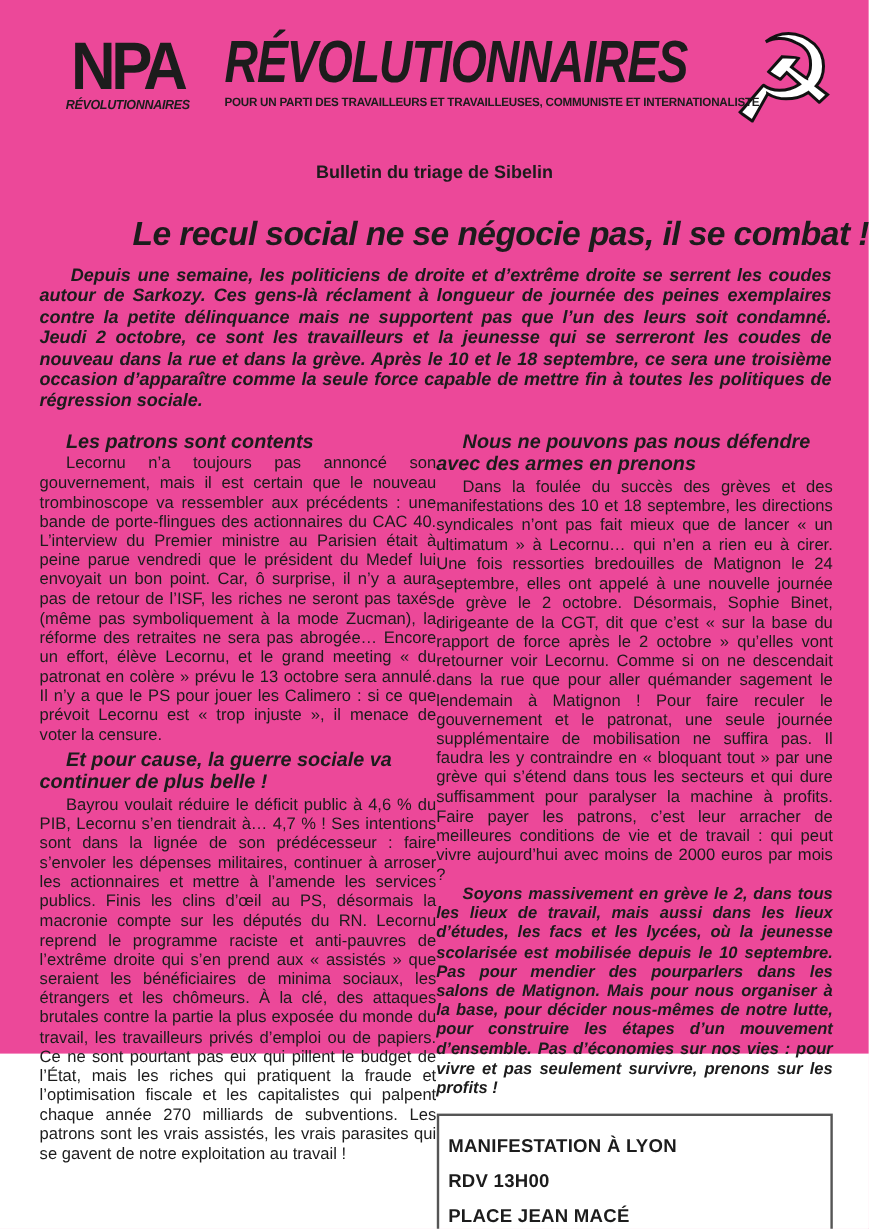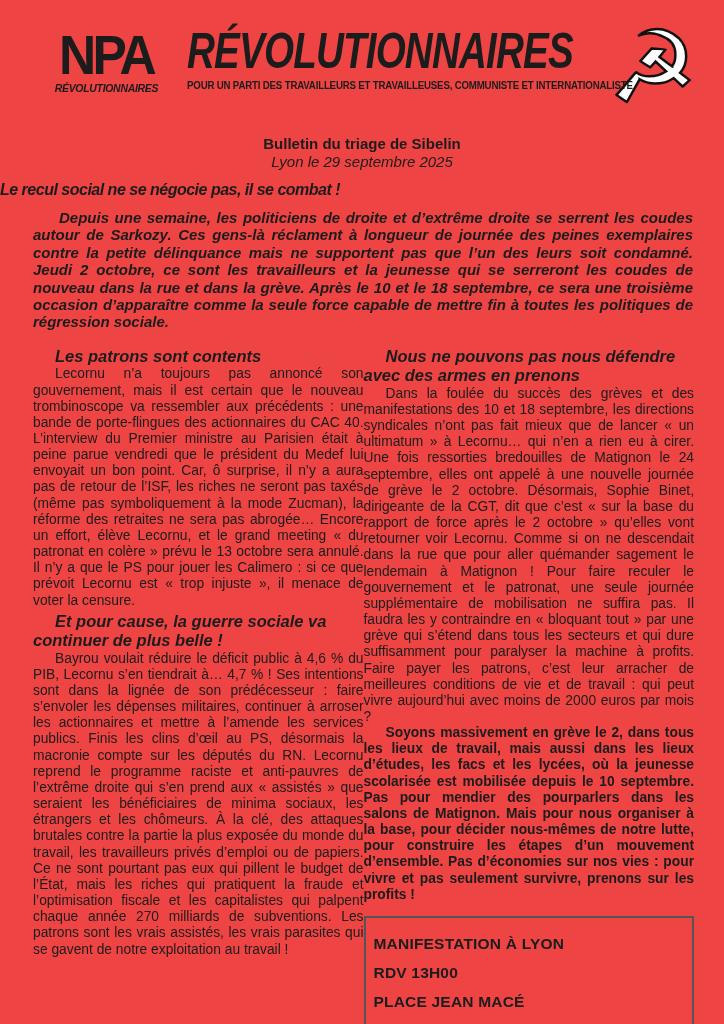--- a/index.html
+++ b/index.html
@@ -2,21 +2,21 @@
 <html lang="fr"><head>
 <meta charset="utf-8">
 <style>
   html, body { margin:0; padding:0; background:#ffffff; }
   body {
     width:724px; height:1024px;
     color:#1c1c1c;
     font-family:"Liberation Sans", sans-serif;
     overflow:hidden;
   }
-  .page { position:relative; width:724px; height:1024px; background:#ef4444; }
+  .page { position:relative; width:724px; height:878px; background:#ec4899; }
 
   
   .header-row { display:flex; align-items:flex-start; padding:24px 26px 0 52px; }
   .npa-logo { display:flex; flex-direction:column; align-items:center; margin-top:8px; flex:0 0 auto; }
   .npa-main {
     font-size:56px; font-weight:bold; letter-spacing:-4px; line-height:0.82;
     transform:scaleX(0.92); transform-origin:center top;
   }
   .npa-sub {
     font-size:11px; font-weight:bold; font-style:italic; margin-top:4px;
@@ -38,22 +38,22 @@
     color:#111; user-select:none;
   }
   @supports (-webkit-text-stroke: 2px #000) {
     .hs-icon { color:#fff; -webkit-text-stroke:2.5px #111; }
   }
 
   
   .bulletin-line { text-align:center; font-weight:bold; font-size:15px; margin-top:20px; }
   .date-line { text-align:center; font-style:italic; font-size:15px; margin-top:1px; }
   .headline {
-    text-align:left; font-weight:bold; font-style:italic;
-    font-size:16px; margin-top:11px; letter-spacing:-0.5px;
+    text-align:right; font-weight:bold; font-style:italic;
+    font-size:28px; margin-top:27px; letter-spacing:-0.5px;
   }
 
   
   .intro {
     margin:10px 31px 16px 33px;
     font-weight:bold; font-style:italic;
     font-size:15px; line-height:17.4px;
     text-align:justify; text-indent:26px;
   }
 
@@ -64,21 +64,21 @@
     font-weight:bold; font-style:italic;
     font-size:16.5px; line-height:19.5px;
     text-indent:22px; text-align:left;
     margin:0;
   }
   .section-heading.spaced { margin-top:3px; }
   .body-para {
     font-size:13.8px; line-height:16.15px;
     text-align:justify; text-indent:22px; margin:0;
   }
-  .body-para.emphasis { font-weight:bold; }
+  .body-para.emphasis { font-weight:bold; font-style:italic; }
 
   
   .manif-box {
     margin-top:13px; border:2px solid #555;
     padding:6px 8px 16px 8px; text-align:left;
     font-weight:bold; font-size:15.5px;
   }
   .manif-line { margin-top:11px; letter-spacing:0.2px; }
 </style>
 </head>
@@ -92,21 +92,20 @@
       <div class="npa-sub">RÉVOLUTIONNAIRES</div>
     </div>
     <div class="masthead">
       <div class="masthead-title">RÉVOLUTIONNAIRES</div><br>
       <div class="masthead-sub">POUR UN PARTI DES TRAVAILLEURS ET TRAVAILLEUSES, COMMUNISTE ET INTERNATIONALISTE</div>
     </div>
     <div class="hs-icon">☭</div>
   </div>
 
   <div class="bulletin-line">Bulletin du triage de Sibelin</div>
-  <div class="date-line">Lyon le 29 septembre 2025</div>
 
   <div class="headline">Le recul social ne se négocie pas, il se combat !</div>
 
   <p class="intro">Depuis une semaine, les politiciens de droite et d’extrême droite se serrent les coudes autour de Sarkozy. Ces gens-là réclament à longueur de journée des peines exemplaires contre la petite délinquance mais ne supportent pas que l’un des leurs soit condamné. Jeudi 2 octobre, ce sont les travailleurs et la jeunesse qui se serreront les coudes de nouveau dans la rue et dans la grève. Après le 10 et le 18 septembre, ce sera une troisième occasion d’apparaître comme la seule force capable de mettre fin à toutes les politiques de régression sociale.</p>
 
   <div class="columns">
 
     <div class="col">
       <h2 class="section-heading">Les patrons sont contents</h2>
       <p class="body-para">Lecornu n’a toujours pas annoncé son gouvernement, mais il est certain que le nouveau trombinoscope va ressembler aux précédents : une bande de porte-flingues des actionnaires du CAC 40. L’interview du Premier ministre au Parisien était à peine parue vendredi que le président du Medef lui envoyait un bon point. Car, ô surprise, il n’y a aura pas de retour de l’ISF, les riches ne seront pas taxés (même pas symboliquement à la mode Zucman), la réforme des retraites ne sera pas abrogée… Encore un effort, élève Lecornu, et le grand meeting « du patronat en colère » prévu le 13 octobre sera annulé. Il n’y a que le PS pour jouer les Calimero : si ce que prévoit Lecornu est « trop injuste », il menace de voter la censure.</p>

